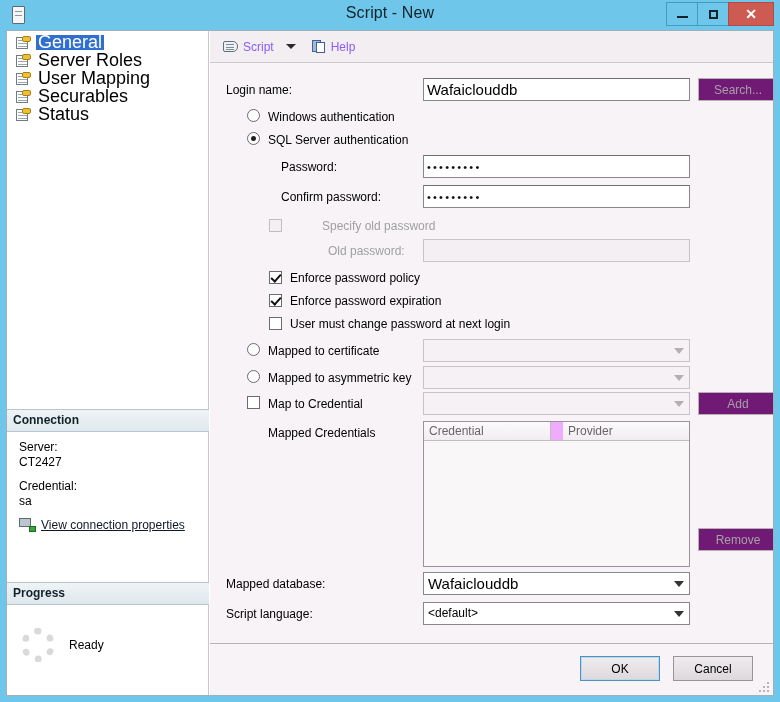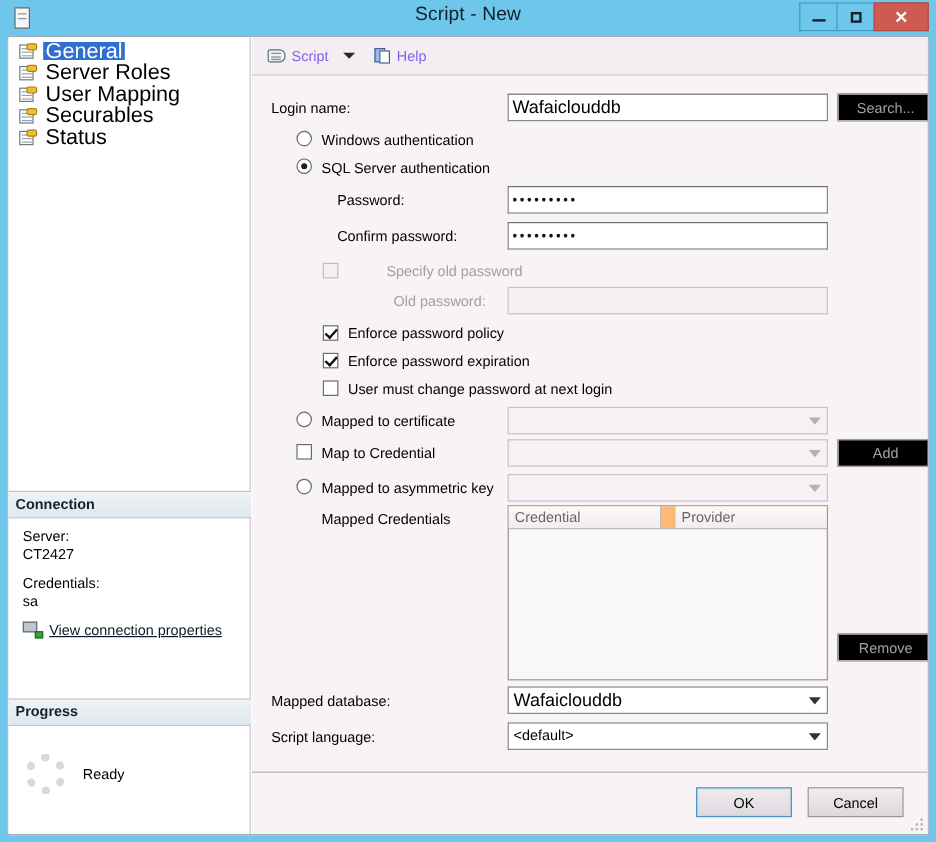--- a/index.html
+++ b/index.html
@@ -204,21 +204,21 @@
     line-height: 21px;
     font-family: "Liberation Sans", sans-serif;
     overflow: hidden; white-space: nowrap;
   }
   .txt.dots { font-size: 11px; letter-spacing: 2.2px; line-height: 23px; color:#111; }
   .txt.off { background: #f3eff2; border-color: #c9c2c8; }
 
   .btn {
     position: absolute;
     height: 23px;
-    background: #000000;
+    background: #701a75;
     border: 1px solid #b7b1b6;
     color: #a6a0a5;
     font-size: 12px;
     display: flex; align-items: center; justify-content: center;
     font-family: "Liberation Sans", sans-serif;
   }
 
   .radio {
     position: absolute;
     width: 13px; height: 13px;
@@ -264,21 +264,21 @@
     border-left: 5px solid transparent; border-right: 5px solid transparent;
     border-top: 6px solid #333333;
   }
   .combo.off .arrow { border-top-color: #b5aeb4; }
 
   #grid {
     position: absolute;
     background: #faf7f9;
     border: 1px solid #9a939a;
   }
-  #grid-head { display: flex; height: 19px; background: #fdba74; border-bottom: 1px solid #c2bcc2; gap: 12px; }
+  #grid-head { display: flex; height: 19px; background: #f0abfc; border-bottom: 1px solid #c2bcc2; gap: 12px; }
   .gcol {
     font-size: 12px; color: #6a646a;
     padding: 2px 0 0 5px;
     border-right: 1px solid #c2bcc2;
     background: linear-gradient(to bottom, #fcfafc, #f1ecf0);
   }
 
   
   #footer {
     position: absolute; left: 203px; right: 0; bottom: 0;
@@ -363,21 +363,21 @@
           <span class="page-label">Status</span>
         </div>
       </div>
 
       <div style="position:absolute; left:0; top:378px; width:202px;">
         <div class="section-head">Connection</div>
         <div id="conn-body">
           <div class="lbl">Server:</div>
           <div class="lbl">CT2427</div>
           <div class="gap"></div>
-          <div class="lbl">Credentials:</div>
+          <div class="lbl">Credential:</div>
           <div class="lbl">sa</div>
           <div id="conn-link-row">
             <span class="conn-icon">
                 <span class="mon"></span>
                 <span class="plug"></span>
               </span>
             <span id="conn-link">View connection properties</span>
           </div>
         </div>
       </div>
@@ -466,35 +466,35 @@
         </div>
 
         <div class="row" style="height:27px;">
           <span class="radio" style="left:21px; top:4px;"></span>
           <span class="lbl-ind">Mapped to certificate</span>
           <span class="combo off" style="left:197px; top:0; width:267px;">
               <i class="arrow"></i>
             </span>
         </div>
 
+        <div class="row" style="height:26px;">
+          <span class="radio" style="left:21px; top:4px;"></span>
+          <span class="lbl-ind">Mapped to asymmetric key</span>
+          <span class="combo off" style="left:197px; top:0; width:267px;">
+              <i class="arrow"></i>
+            </span>
+        </div>
+
         <div class="row" style="height:29px;">
           <span class="chk" style="left:21px; top:4px;"></span>
           <span class="lbl-ind">Map to Credential</span>
           <span class="combo off" style="left:197px; top:0; width:267px;">
               <i class="arrow"></i>
             </span>
           <span class="btn" style="left:472px; top:0; width:80px;">Add</span>
-        </div>
-
-        <div class="row" style="height:26px;">
-          <span class="radio" style="left:21px; top:4px;"></span>
-          <span class="lbl-ind">Mapped to asymmetric key</span>
-          <span class="combo off" style="left:197px; top:0; width:267px;">
-              <i class="arrow"></i>
-            </span>
         </div>
 
         <div class="row" style="height:150px;">
           <span class="lbl-ind2" style="left:42px; top:5px;">Mapped Credentials</span>
           <div id="grid" style="left:197px; top:0; width:267px; height:146px;">
             <div id="grid-head">
               <div class="gcol" style="width:133px;">Credential</div>
               <div class="gcol" style="width:132px; border-right:none;">Provider</div>
             </div>
           </div>

